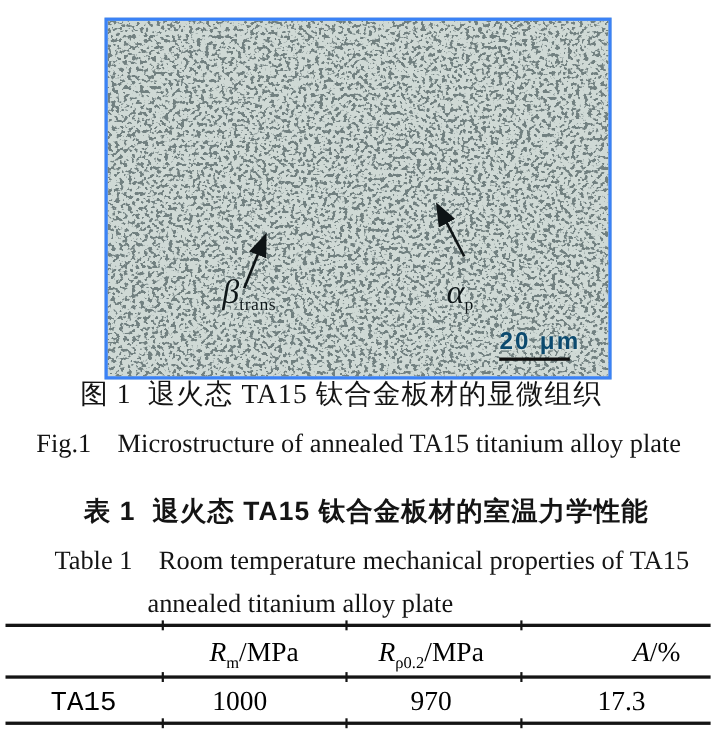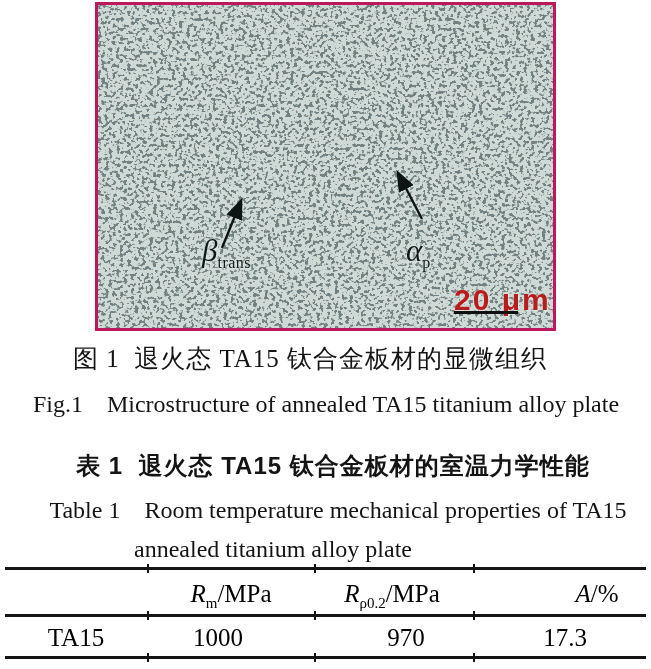--- a/index.html
+++ b/index.html
@@ -2,38 +2,38 @@
 <html><head>
 <meta charset="utf-8">
 <style>
   html,body{margin:0;padding:0;background:#ffffff;}
   .page{
     position:relative;width:651px;height:669px;background:#ffffff;
     font-family:"Liberation Serif", serif;color:#141414;overflow:hidden;
   }
   
   .micrograph{
-    position:absolute;left:95px;top:2px;width:455px;height:323px;
-    border:3px solid #be185d;margin:0;background:#cfd9d5;
+    position:absolute;left:95px;top:16px;width:455px;height:323px;
+    border:3px solid #3b82f6;margin:0;background:#cfd9d5;
   }
   .micrograph svg.texture{position:absolute;left:0;top:0;display:block;}
   .micrograph svg.arrows{position:absolute;left:0;top:0;}
   .anno{
     position:absolute;font-family:"Liberation Serif",serif;font-style:italic;
     color:#10181a;white-space:nowrap;
     text-shadow:0 0 4px rgba(226,236,233,.95),0 0 2px rgba(226,236,233,.95),1px 1px 3px rgba(226,236,233,.9);
   }
   .anno .sym{font-size:31px;}
   .anno .sub{font-style:normal;font-size:16px;vertical-align:-7px;letter-spacing:.5px;}
   .anno-beta{left:104px;top:228px;}
   .anno-alpha{left:308px;top:210px;margin-top:18px;}
   .scale-label{
     position:absolute;left:356px;top:278px;
-    font-family:"Liberation Sans",sans-serif;font-weight:bold;font-size:30px;
-    letter-spacing:2px;color:#b91c1c;white-space:pre;
+    font-family:"Liberation Sans",sans-serif;font-weight:bold;font-size:22px;
+    letter-spacing:2px;color:#0c4a6e;white-space:pre;
     text-shadow:0 0 3px rgba(225,235,232,.95),1px 1px 2px rgba(225,235,232,.9);
   }
   .scale-line{position:absolute;left:356px;top:306px;width:64px;height:3px;background:#101010;}
   
   .cap{position:absolute;transform:translateX(-50%);white-space:pre;line-height:30px;}
   .cap-fig-zh{left:310px;top:344px;font-size:25px;letter-spacing:1px;text-align:center;}
   .cap-fig-en{left:326px;top:389px;font-size:24px;}
   .cap-tbl-zh{left:333px;top:451px;font-size:24px;font-weight:bold;
               font-family:"Liberation Sans",sans-serif;letter-spacing:1px;}
   .cap-tbl-en1{left:338px;top:495px;font-size:24px;}
@@ -109,18 +109,18 @@
   <div class="tick" style="left:314px;top:611px;"></div>
   <div class="tick" style="left:473px;top:611px;"></div>
   <div class="tick" style="left:147px;top:653px;"></div>
   <div class="tick" style="left:314px;top:653px;"></div>
   <div class="tick" style="left:473px;top:653px;"></div>
 
   <div class="cell hrow" style="left:231px;"><span class="sym">R</span><sub>m</sub><span>/MPa</span></div>
   <div class="cell hrow" style="left:392px;"><span class="sym">R</span><sub>ρ0.2</sub><span>/MPa</span></div>
   <div class="cell hrow" style="left:597px;"><span class="sym">A</span><sub></sub><span>/%</span></div>
 
-  <div class="cell drow" style="left:76px;">TA15</div>
+  <div class="cell drow" style="left:76px;font-family:Liberation Mono, monospace;">TA15</div>
   <div class="cell drow" style="left:218px;">1000</div>
-  <div class="cell drow" style="left:406px;">970</div>
+  <div class="cell drow" style="left:392px;">970</div>
   <div class="cell drow" style="left:565px;">17.3</div>
 
 </div>
 
 </body></html>

